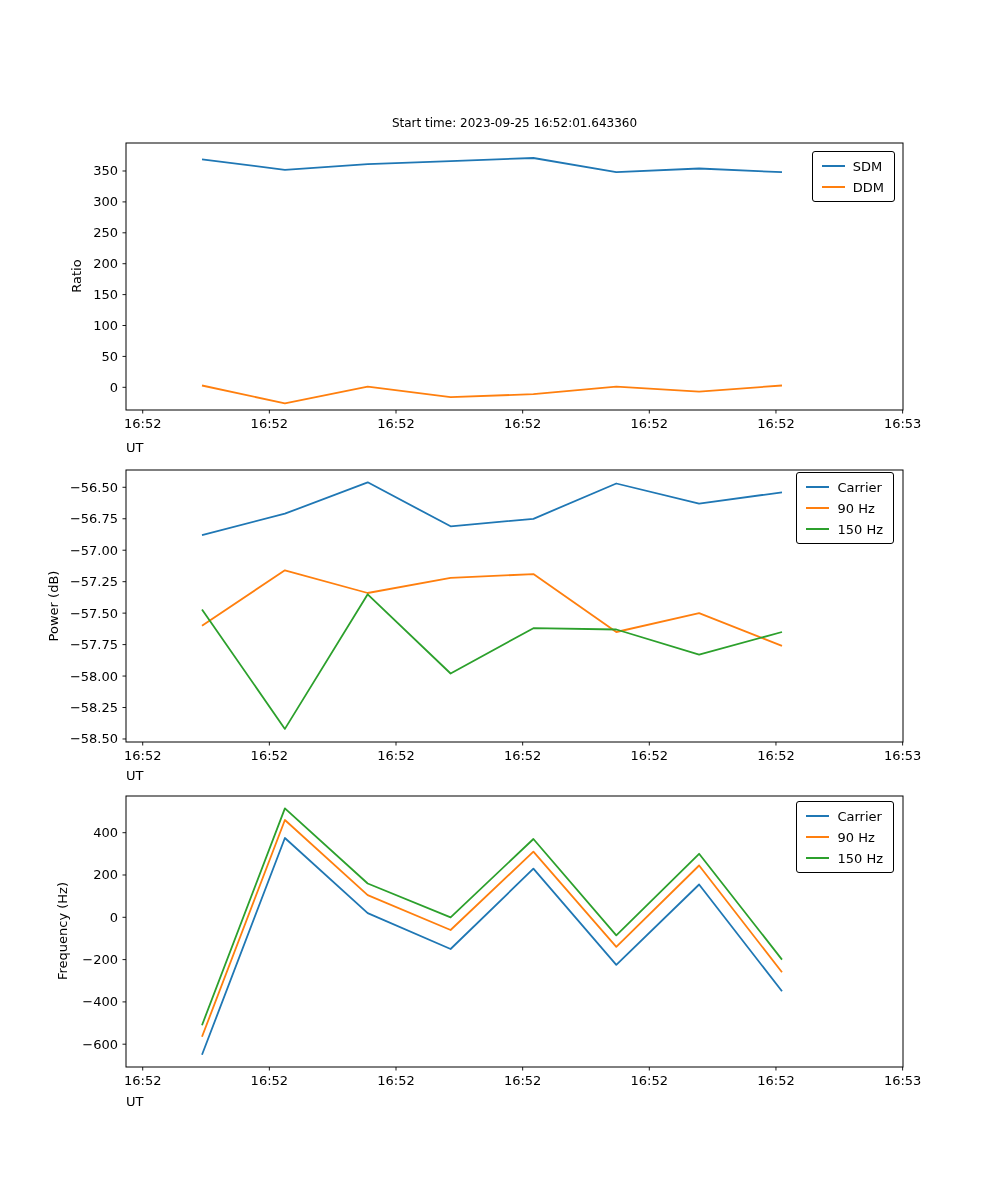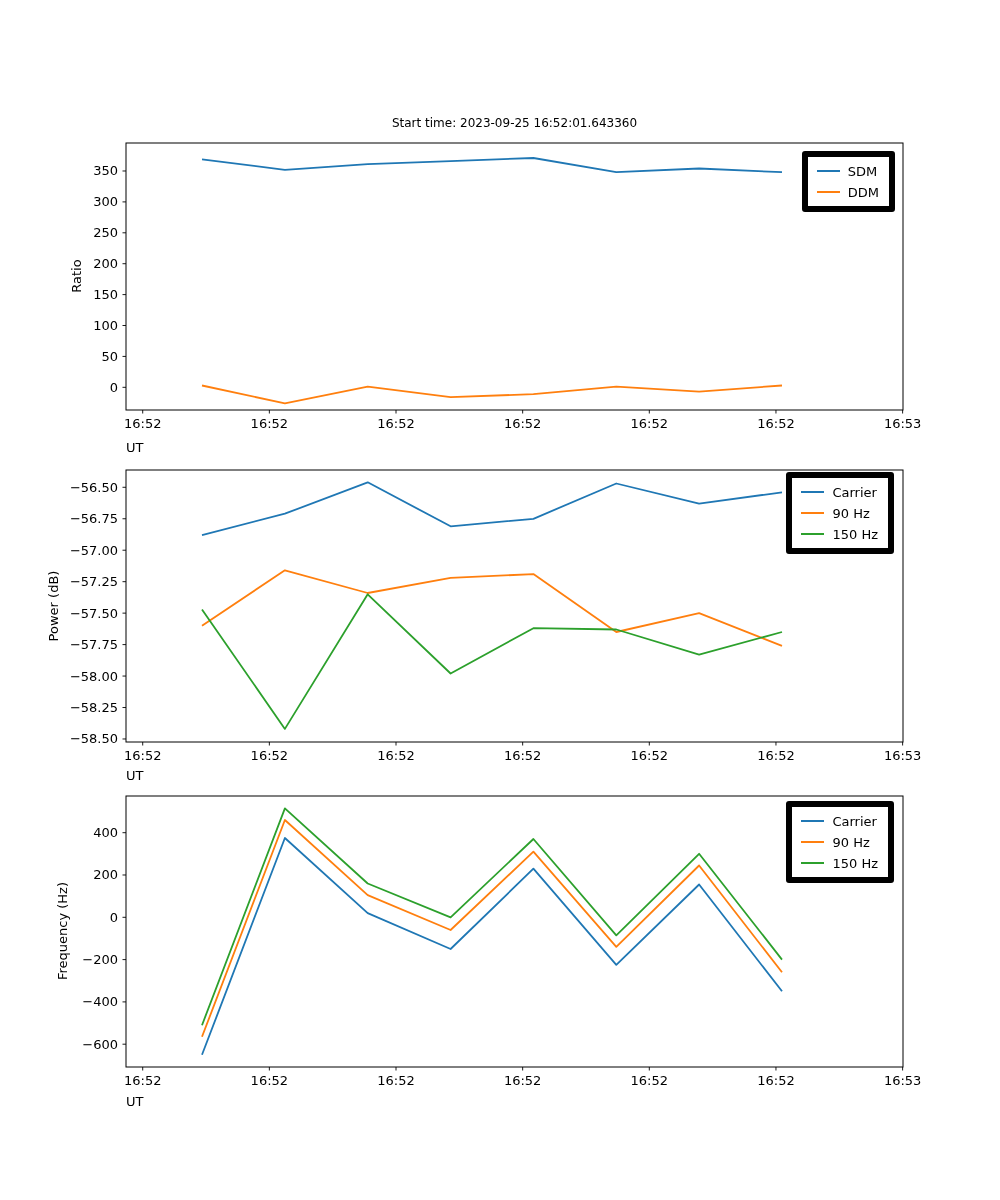--- a/index.html
+++ b/index.html
@@ -20,21 +20,21 @@
     text-align:left;font-size:13px;line-height:1;white-space:nowrap;
   }
   .ylabel{
     position:absolute;font-size:13px;line-height:1;white-space:nowrap;
     transform:translate(-50%,-50%) rotate(-90deg);
   }
   svg{position:absolute;left:0;top:0;}
   .legend{
     position:absolute;
     background:rgba(255,255,255,0.85);
-    border:6px solid #000000;
+    border:1px solid #000000;
     border-radius:3px;
     padding:5px 10px 5px 9px;
     display:flex;flex-direction:column;gap:3px;
     font-size:13px;line-height:1;
   }
   .legend-row{display:flex;align-items:center;gap:8px;height:18px;}
   .legend-swatch{width:23px;height:0;border-top:2px solid #000;}
   .legend-label{white-space:nowrap;}
 </style>
 </head>

